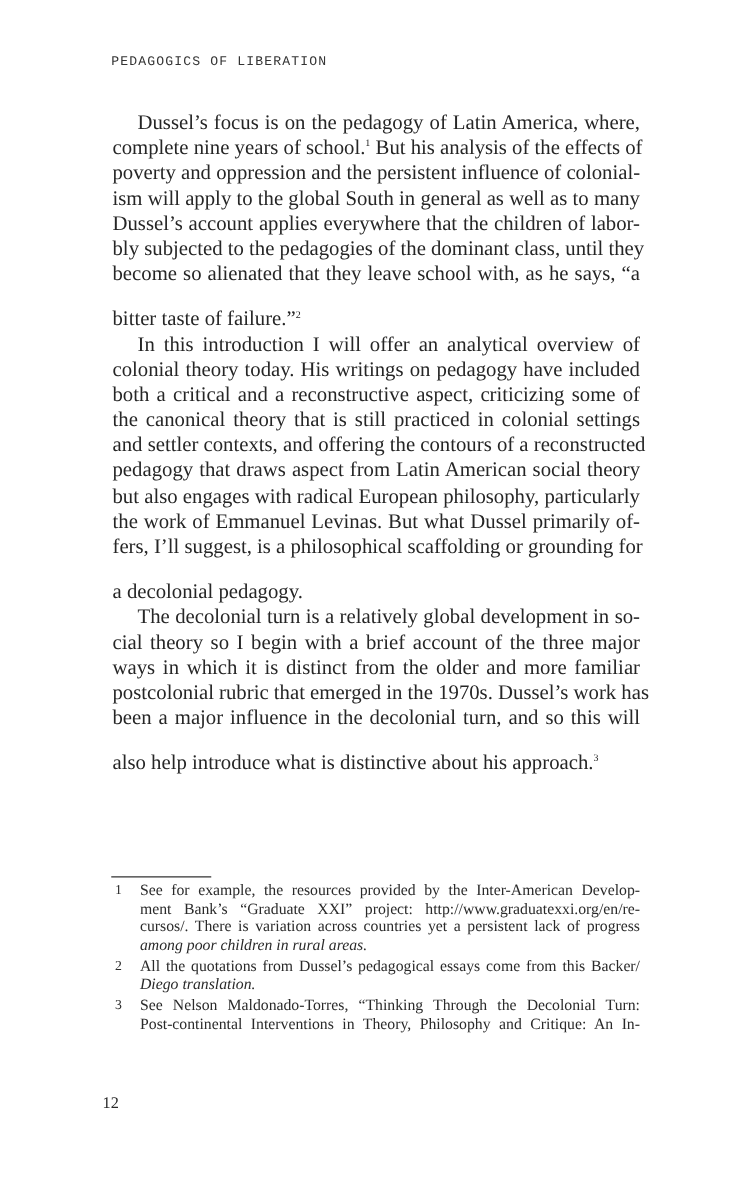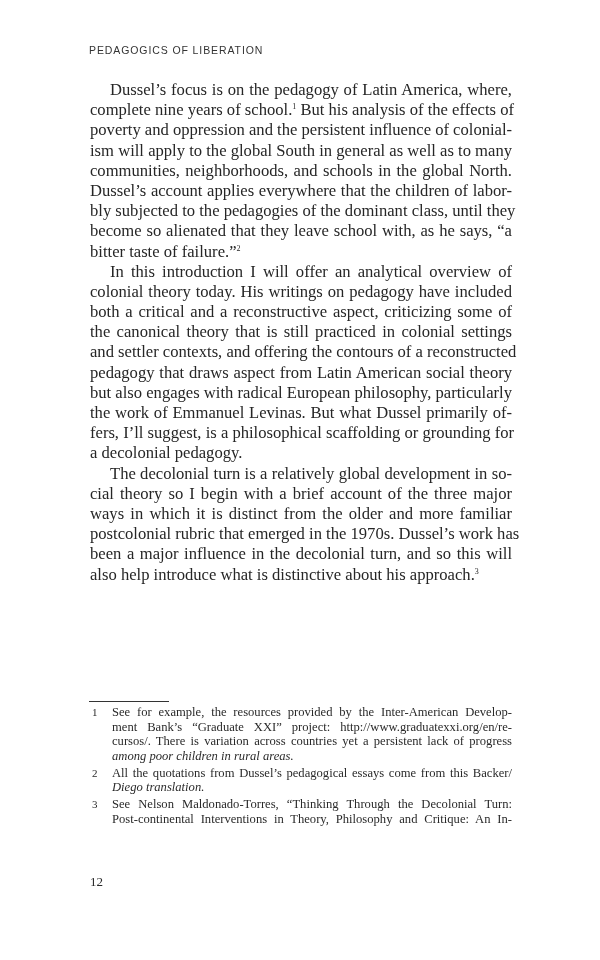--- a/index.html
+++ b/index.html
@@ -12,48 +12,49 @@
       height: 960px;
       position: relative;
       overflow: hidden;
       font-family: "DejaVu Serif", "Liberation Serif", serif;
       color: #2a2a2a;
     }
     .running-head {
       position: absolute;
       left: 89px;
       top: 44px;
-      font-family: Liberation Sans, sans-serif;
+      font-family: Liberation Mono, monospace;
       font-size: 10.5px;
       letter-spacing: 0.9px;
       color: #333;
       text-transform: uppercase;
     }
     .body-text {
       position: absolute;
       left: 90px;
-      top: 80px;
+      top: 88px;
       width: 422px;
       font-family: "Liberation Serif", serif;
       font-size: 16.6px;
       line-height: 20.2px;
       color: #262626;
       text-align: justify;
       hyphens: manual;
     }
     .body-text .line {
       display: block;
       text-align: justify;
       text-align-last: justify;
       white-space: nowrap;
       height: 20.2px;
       overflow: visible;
     }
     .body-text .line.last {
       text-align-last: left;
+      margin-top: 16px;
     }
     .body-text .line.indent {
       padding-left: 20px;
     }
     sup.fnref {
       font-size: 8px;
       vertical-align: 6px;
       line-height: 0;
     }
     .fn-rule {
@@ -93,40 +94,39 @@
       text-align: justify;
       text-align-last: justify;
       height: 14.7px;
     }
     .fn-body .line.last {
       text-align-last: left;
       font-style: italic;
     }
     .page-number {
       position: absolute;
-      left: 90px;
+      left: 82px;
       top: 874px;
       font-family: "Liberation Serif", serif;
       font-size: 13px;
       color: #2a2a2a;
     }
   </style>
 </head>
 <body>
 
 <div class="running-head">Pedagogics of Liberation</div>
 
 <div class="body-text">
 
   <div class="paragraph">
     <span class="line indent">Dussel’s focus is on the pedagogy of Latin America, where,</span>
     <span class="line"><span>complete nine years of school.</span><sup class="fnref">1</sup><span> But his analysis of the effects of</span></span>
     <span class="line">poverty and oppression and the persistent influence of colonial-</span>
     <span class="line">ism will apply to the global South in general as well as to many</span>
-    <span class="line">communities, neighborhoods, and schools in the global North.</span>
     <span class="line">Dussel’s account applies everywhere that the children of labor-</span>
     <span class="line">bly subjected to the pedagogies of the dominant class, until they</span>
     <span class="line">become so alienated that they leave school with, as he says, “a</span>
     <span class="line last"><span>bitter taste of failure.”</span><sup class="fnref">2</sup></span>
   </div>
 
   <div class="paragraph">
     <span class="line indent">In this introduction I will offer an analytical overview of</span>
     <span class="line">colonial theory today. His writings on pedagogy have included</span>
     <span class="line">both a critical and a reconstructive aspect, criticizing some of</span>

